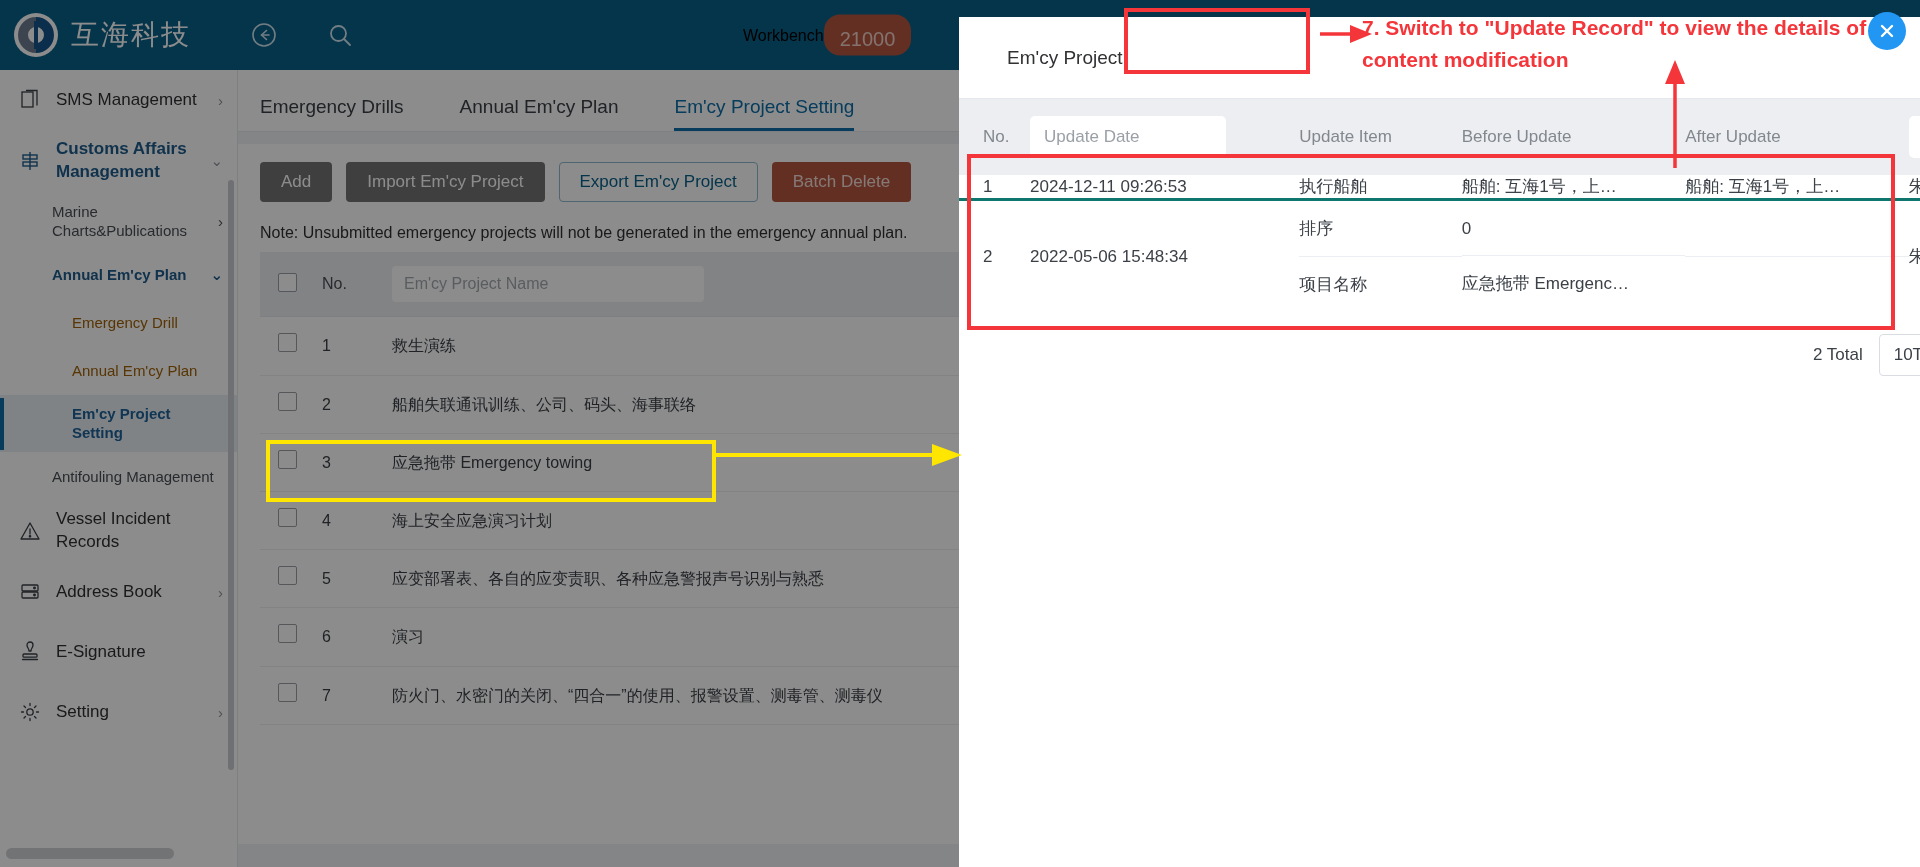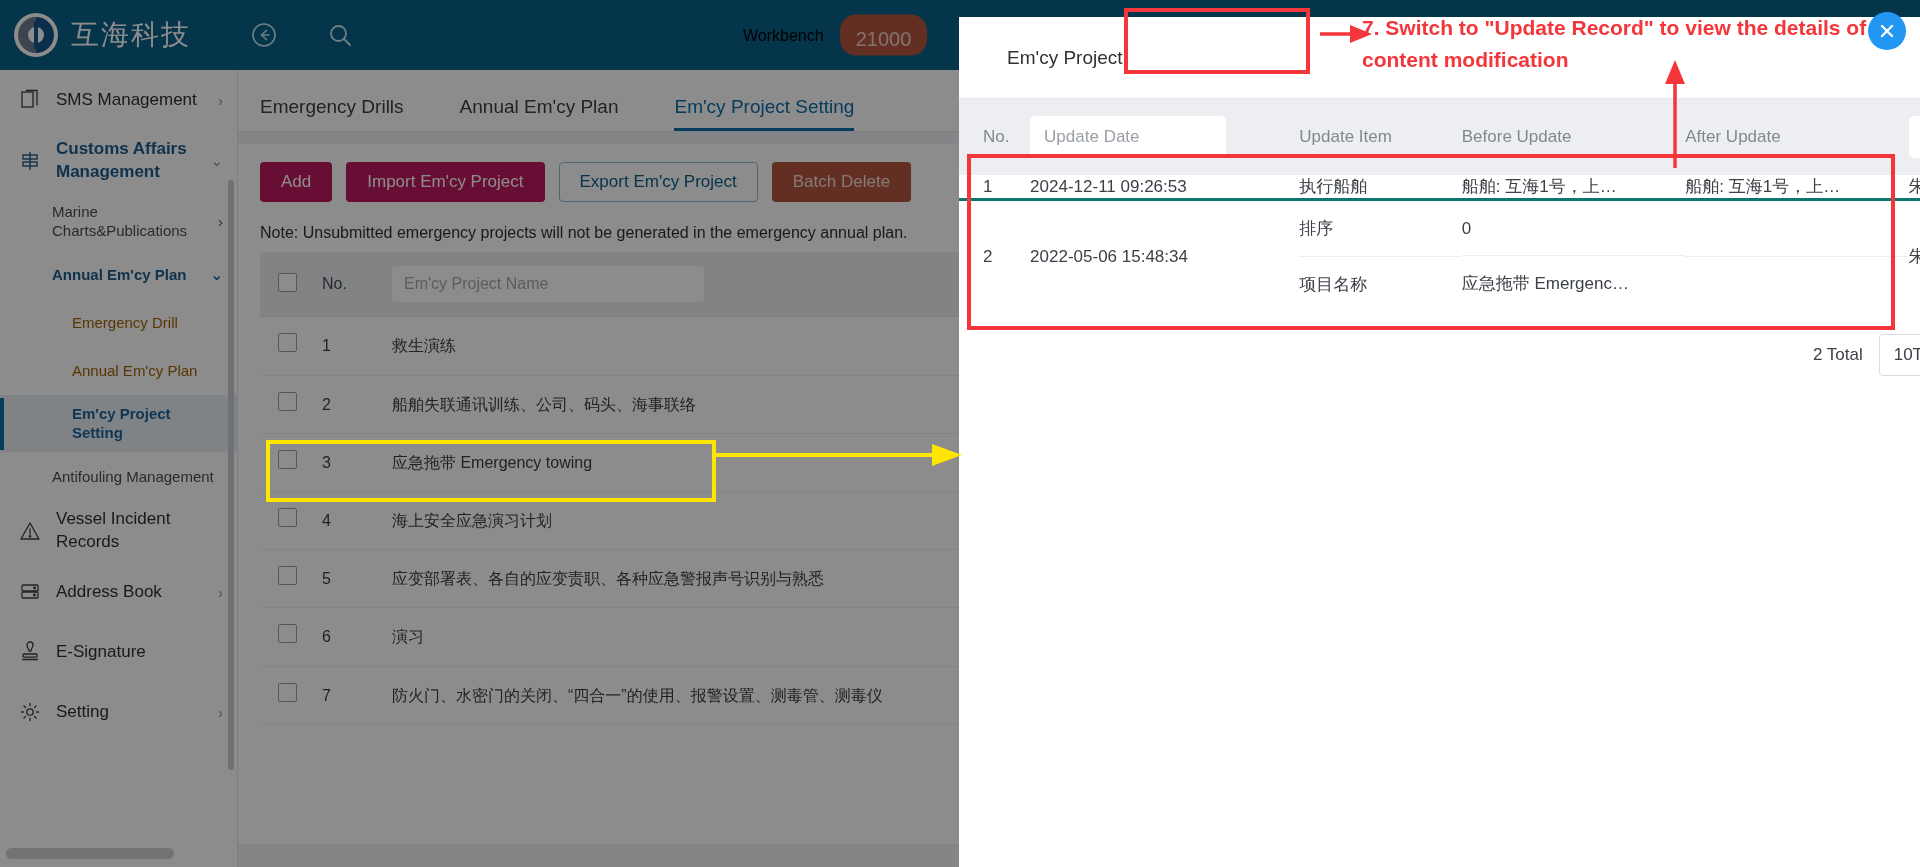--- a/index.html
+++ b/index.html
@@ -30,21 +30,21 @@
   }
   .top-icon {
     width: 30px; height: 30px; color: #cfe4ef;
     display: flex; align-items: center; justify-content: center;
   }
   .top-icon.back { margin-left: 58px; }
   .top-icon.search { margin-left: 46px; }
 
   .workbench-wrap {
     position: absolute; left: 743px; top: 50%; transform: translateY(-50%);
-    display: flex; align-items: center; gap: 16px;
+    display: flex; align-items: center; gap: 0;
   }
   .workbench-badge {
     background: #b4563f; color: #efcfc6; font-size: 20px;
     border-radius: 16px; padding: 13px 16px 5px 16px;
   }
 
   
   .sidebar {
     position: absolute; left: 0; top: 70px; width: 238px; height: 797px;
     background: #ffffff; border-right: 1px solid #e6e8ea;
@@ -106,21 +106,21 @@
   .tab.active::after {
     content: ""; position: absolute; left: 0; right: 0; bottom: 0;
     height: 3px; background: #0d6ea8;
   }
   .panel { background: #ffffff; margin: 12px 0 0 0; padding: 18px 22px 0 22px; min-height: 700px; }
   .btnrow { display: flex; gap: 14px; align-items: center; }
   .btn {
     font-size: 17px; border-radius: 4px; padding: 9px 20px; line-height: 1.2;
     border: 1px solid transparent; white-space: nowrap;
   }
-  .btn-primary { background: #be185d; color: #ffffff; }
+  .btn-primary { background: #737373; color: #ffffff; }
   .btn-ghost { background: #ffffff; color: #0a6189; border-color: #8fb9cf; }
   .btn-danger { background: #b4563f; color: #f3ddd7; }
   .note { font-size: 16px; color: #303133; margin: 22px 0 10px 0; }
 
   table.grid { width: 100%; border-collapse: collapse; }
   table.grid thead th {
     background: #eceef1; font-size: 16px; color: #4a4f55; font-weight: normal;
     text-align: left; padding: 14px 10px; border-bottom: 1px solid #e4e7ed;
   }
   table.grid tbody td {

